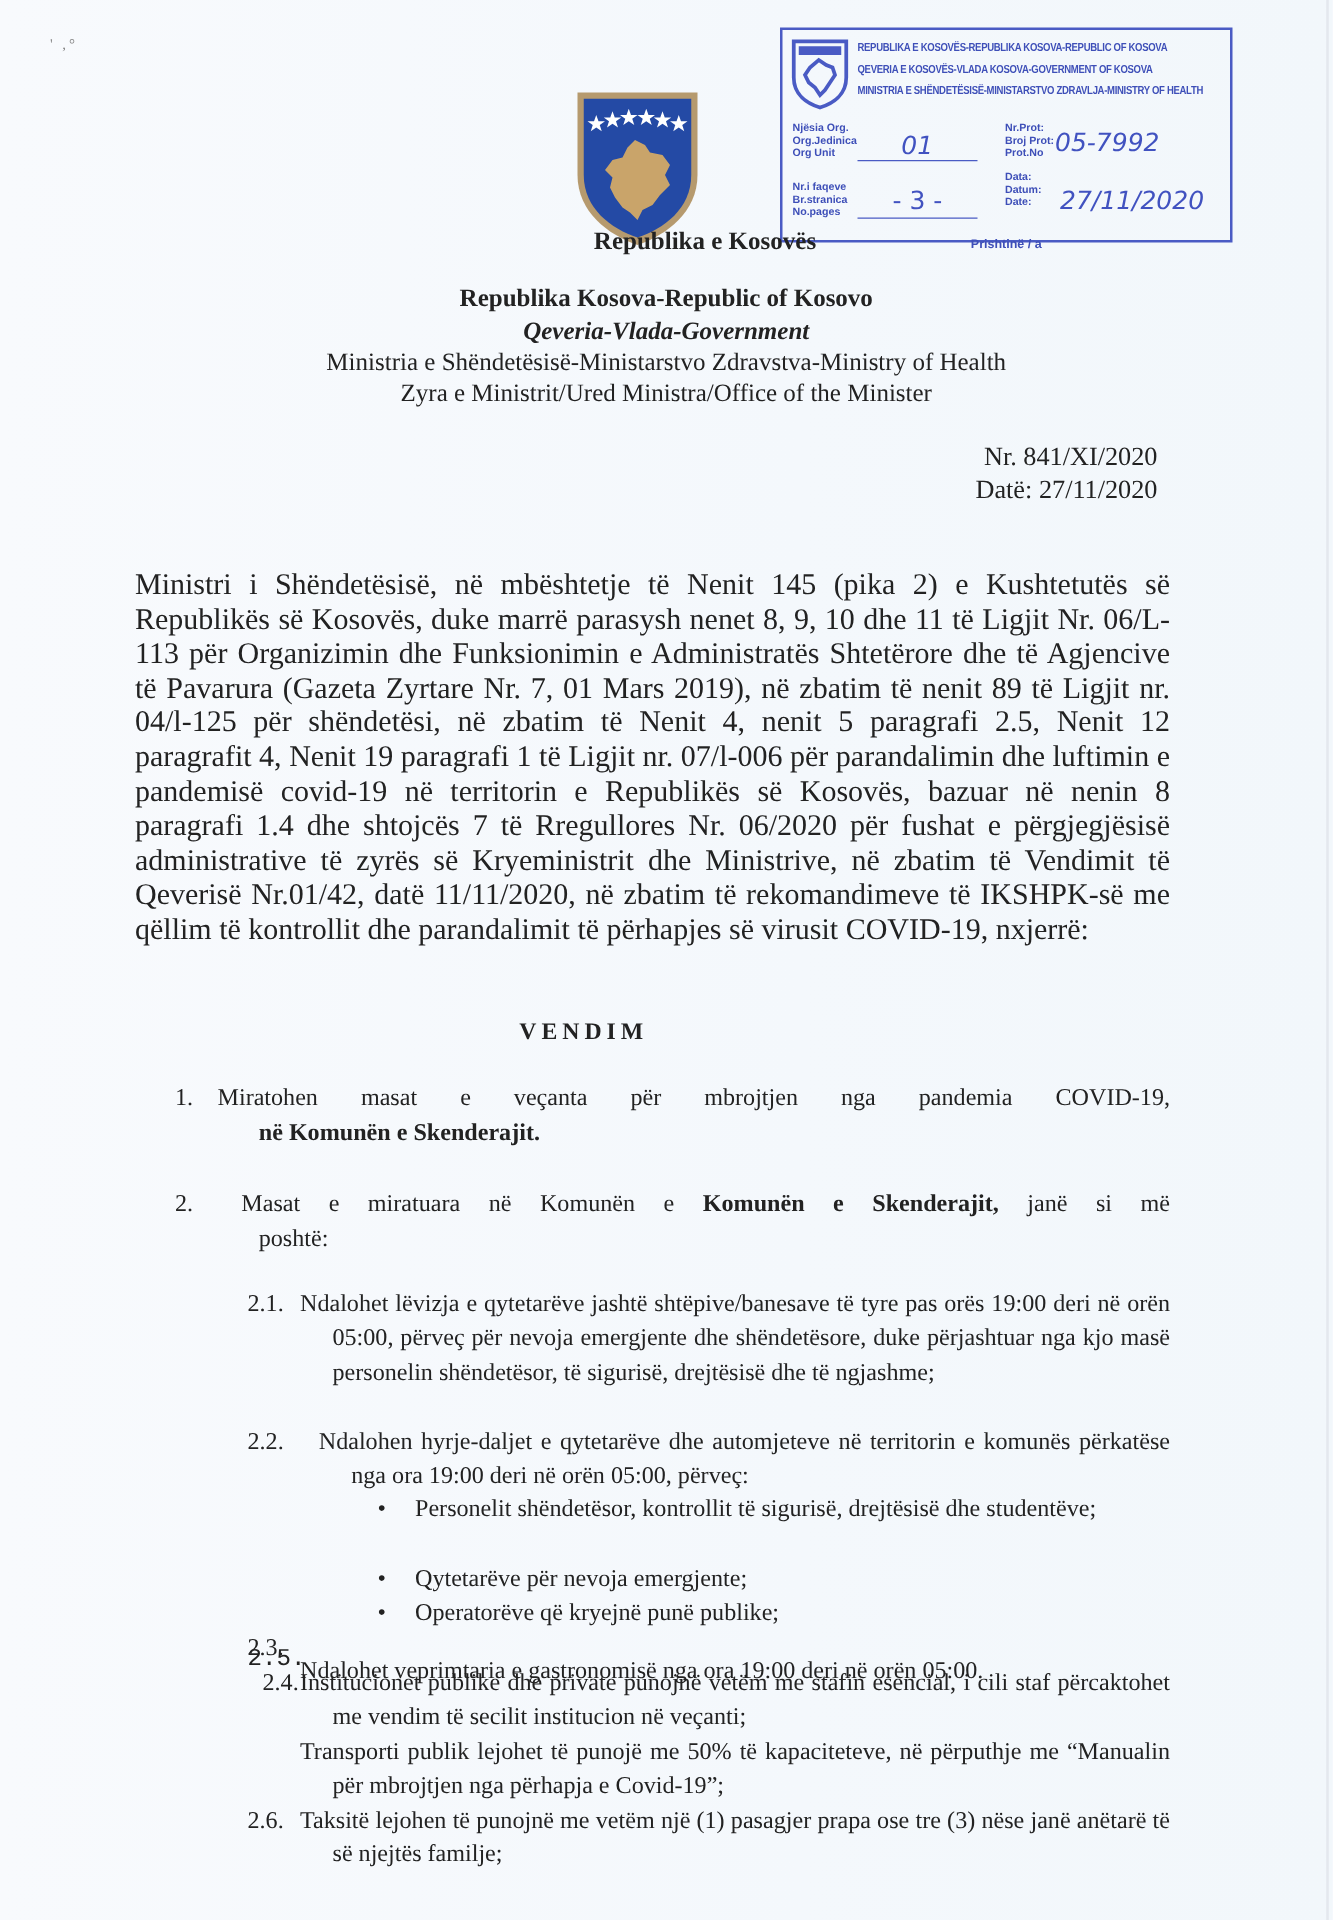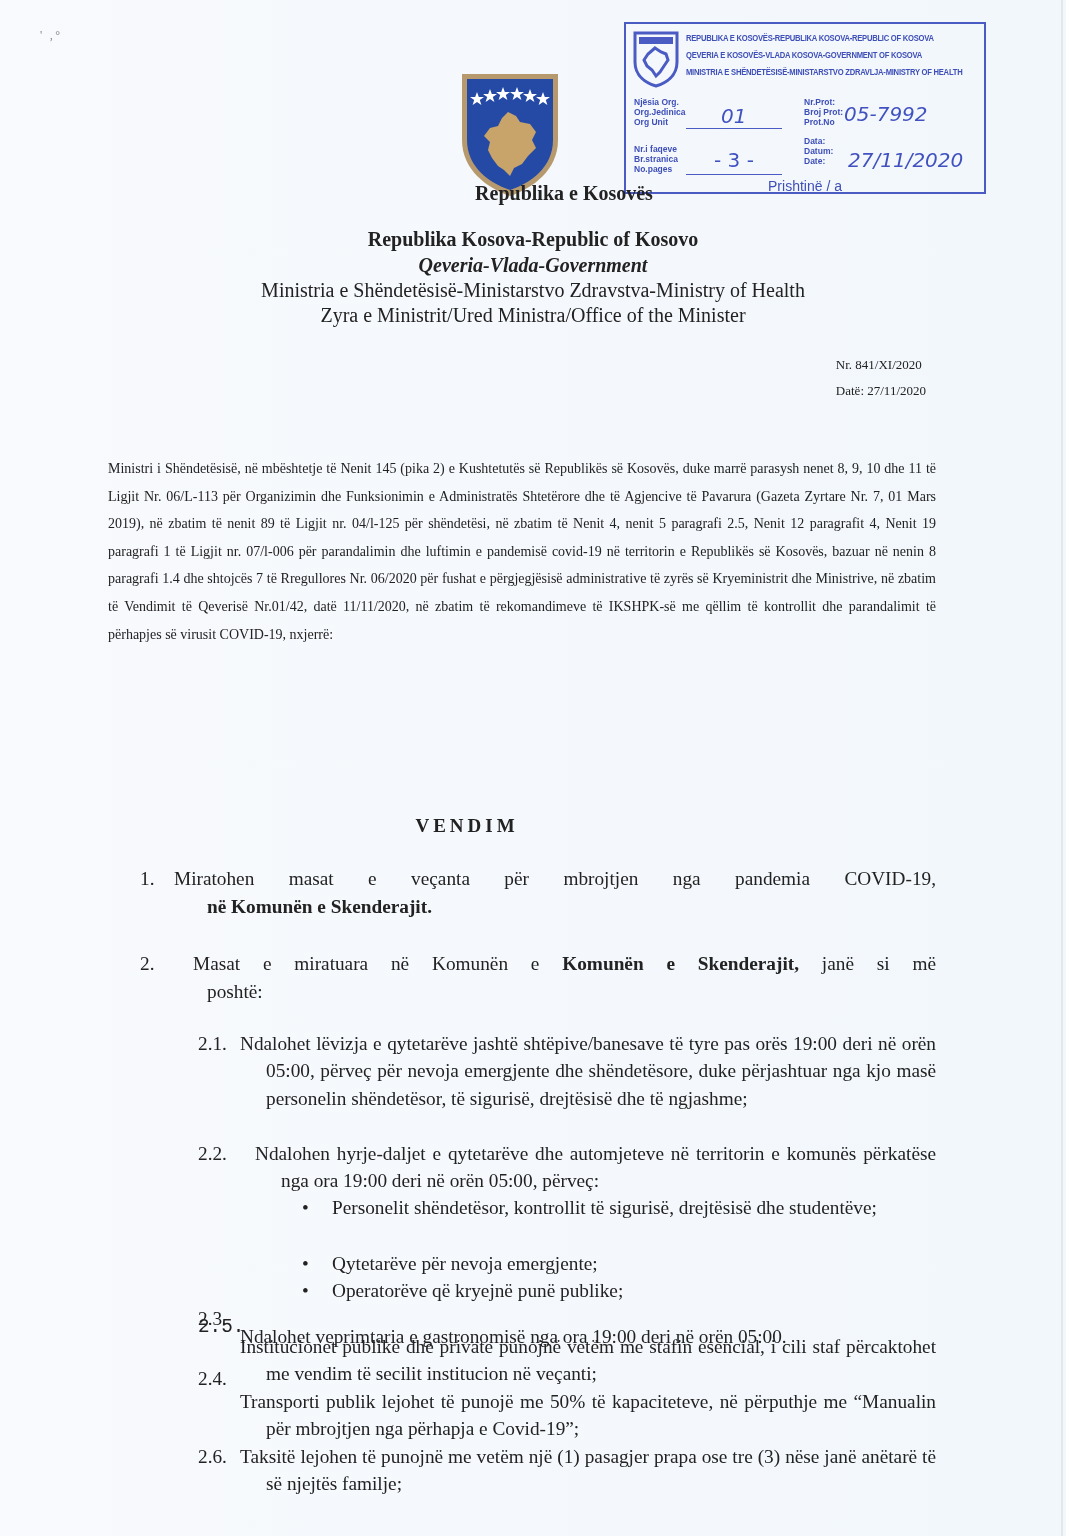--- a/index.html
+++ b/index.html
@@ -21,30 +21,30 @@
     .stamp {
       position: absolute; left: 624px; top: 22px; width: 362px; height: 172px;
       border: 2px solid #4a5bc4; color: #3e4fb8; box-sizing: border-box;
       font-family: "Liberation Sans", "DejaVu Sans", sans-serif;
     }
     .stamp .st-emblem { position: absolute; left: 6px; top: 6px; width: 48px; height: 58px; }
     .stamp .st-head { position: absolute; left: 60px; top: 6px; font-size: 9.3px; line-height: 17px; font-weight: bold; letter-spacing: -0.3px; white-space: nowrap; transform: scaleX(0.82); transform-origin: left top; }
     .stamp .lbl { position: absolute; font-size: 8.5px; line-height: 10px; font-weight: bold; }
     .stamp .hand { position: absolute; font-family: "DejaVu Sans", sans-serif; font-size: 20px; color: #4152c0; font-style: italic; }
     .stamp .uline { position: absolute; height: 1px; background: #4a5bc4; }
-    .stamp .footer { position: absolute; left: 0; right: 0; top: 154px; text-align: center; font-size: 14px; font-weight: normal; }
+    .stamp .footer { position: absolute; left: 0; right: 0; top: 166px; text-align: center; font-size: 10px; font-weight: bold; }
 
     
     .hdr { position: absolute; left: 0; width: 1066px; text-align: center; font-size: 20px; }
     .hdr.b { font-weight: bold; }
     .hdr.bi { font-weight: bold; font-style: italic; }
 
-    .ref { position: absolute; right: 140px; text-align: left; font-size: 13px; line-height: 26px; }
+    .ref { position: absolute; right: 140px; text-align: right; font-size: 21px; line-height: 26px; }
 
-    .body-text { position: absolute; left: 108px; width: 828px; font-size: 14px; line-height: 27.6px; text-align: justify; }
+    .body-text { position: absolute; left: 108px; width: 828px; font-size: 24px; line-height: 27.6px; text-align: justify; }
 
     .heading { position: absolute; left: 0; width: 934px; text-align: center; top: 815px; font-size: 19px; font-weight: bold; letter-spacing: 4px; }
 
     .item { position: absolute; font-size: 19.3px; line-height: 27.4px; text-align: justify; }
     .bullet { position: absolute; font-size: 19.3px; line-height: 27.4px; }
     .bullet .dot { position: absolute; left: -30px; top: 0; }
     b { font-weight: bold; }
   </style>
 </head>
 <body>
@@ -161,21 +161,21 @@
     <span>Qytetarëve për nevoja emergjente;</span>
   </div>
   <div class="bullet" style="left:332px; top:1277px; width:604px;">
     <span class="dot">•</span>
     <span>Operatorëve që kryejnë punë publike;</span>
   </div>
 
   <div class="item" style="left:198px; top:1305px;">2.3.</div>
   <div class="item" style="left:240px; top:1305px; width:696px;margin-top:18px;">Ndalohet veprimtaria e gastronomisë nga ora 19:00 deri në orën 05:00.</div>
 
-  <div class="item" style="left:198px; top:1333px;margin-top:32px;">2.4.</div>
+  <div class="item" style="left:210px; top:1333px;">2.4.</div>
   <div class="item" style="left:240px; top:1333px; width:696px;">
     <span style="display:block; padding-left:26px; text-indent:-26px;">Institucionet publike dhe private punojnë vetëm me stafin esencial, i cili staf përcaktohet me vendim të secilit institucion në veçanti;</span>
   </div>
 
   <div class="item" style="left:198px; top:1314px;font-family:Liberation Mono, monospace;">2.5.</div>
   <div class="item" style="left:240px; top:1388px; width:696px;">
     <span style="display:block; padding-left:26px; text-indent:-26px;">Transporti publik lejohet të punojë me 50% të kapaciteteve, në përputhje me “Manualin për mbrojtjen nga përhapja e Covid-19”;</span>
   </div>
 
   <div class="item" style="left:198px; top:1443px;">2.6.</div>

